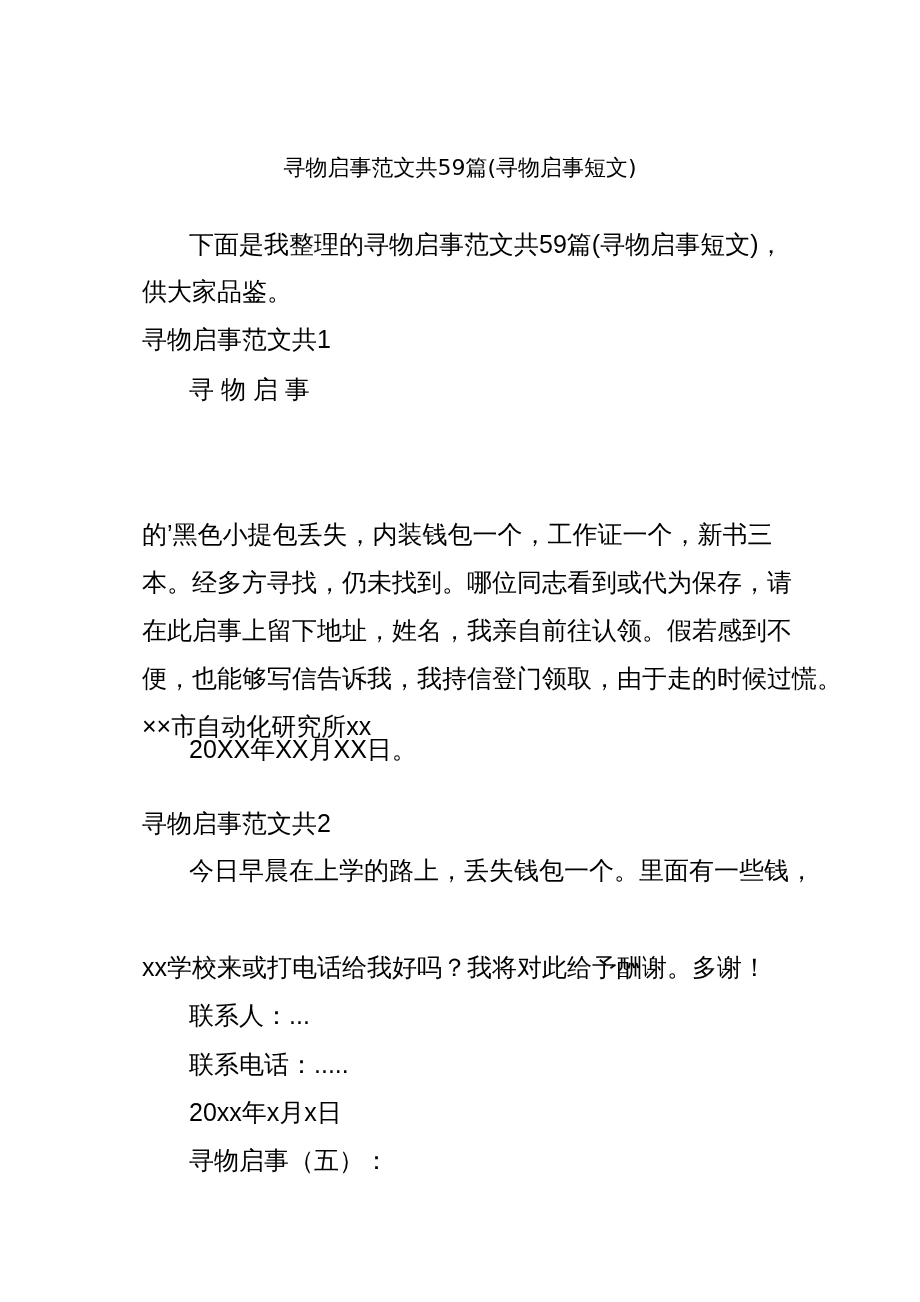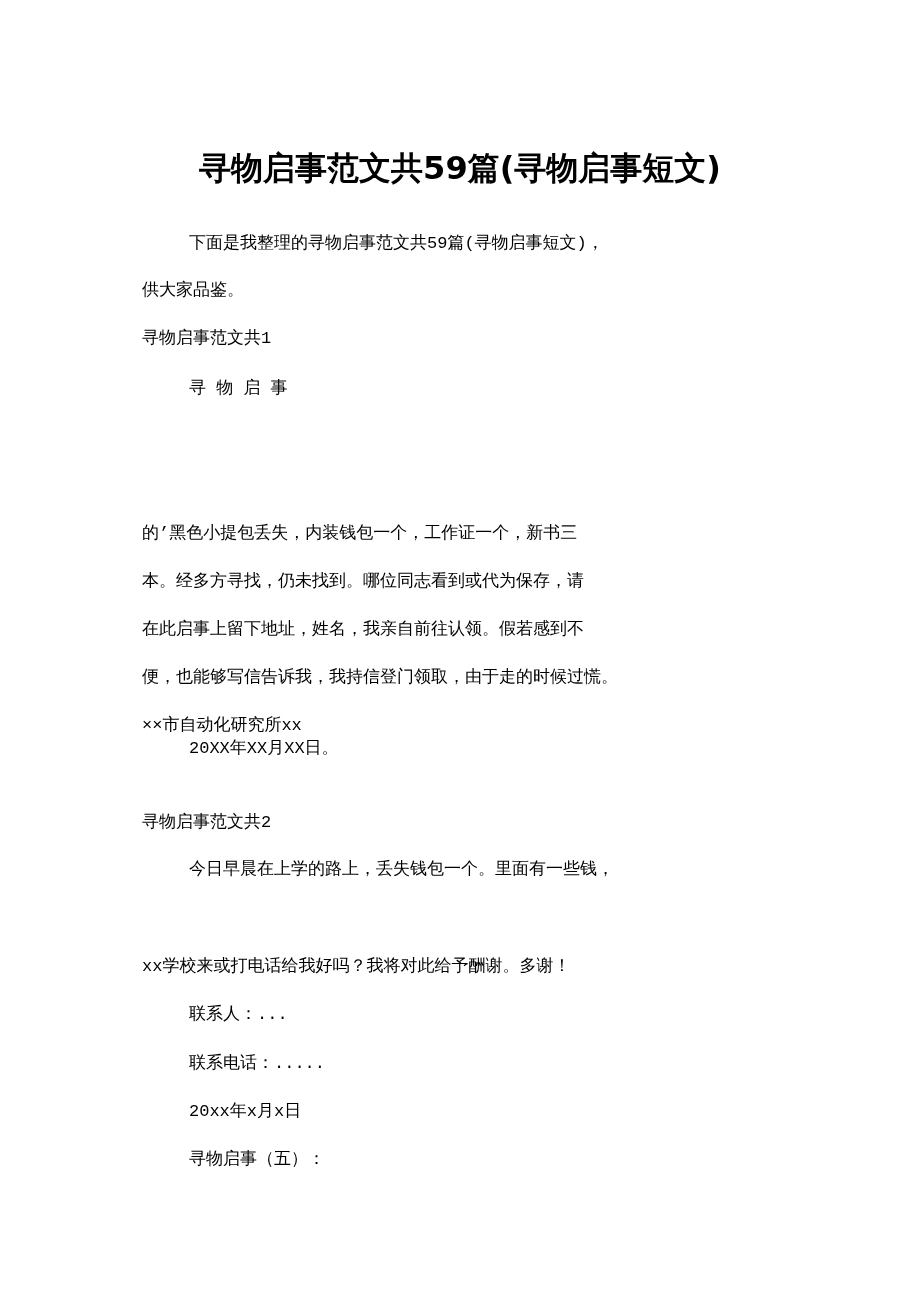--- a/index.html
+++ b/index.html
@@ -1,25 +1,25 @@
 <!DOCTYPE html>
 <html><head>
 <meta charset="utf-8">
 <style>
   html, body { margin: 0; padding: 0; background: #ffffff; }
   body { width: 920px; height: 1302px; position: relative; overflow: hidden; color: #000; }
   .page { position: absolute; left: 0; top: 0; width: 920px; height: 1302px; background: #fff; }
   .title {
     position: absolute; left: 0; top: 143px; width: 920px; text-align: center;
-    font-family: "DejaVu Sans", sans-serif; font-weight: bold; font-size: 32px; line-height: 50px;
+    font-family: "DejaVu Sans", sans-serif; font-weight: normal; font-size: 22px; line-height: 50px;
     letter-spacing: 0px;
   }
   .line {
     position: absolute; left: 142px; width: 660px; white-space: nowrap;
-    font-family: Liberation Mono, monospace; font-size: 17px; line-height: 30px;
+    font-family: Liberation Sans, sans-serif; font-size: 25px; line-height: 30px;
   }
   .indent { left: 189px; }
 </style>
 </head>
 <body>
 
 <div class="page">
   <div class="title">寻物启事范文共59篇(寻物启事短文)</div>
 
   <div class="line indent" style="top:229px">下面是我整理的寻物启事范文共59篇(寻物启事短文)，</div>

